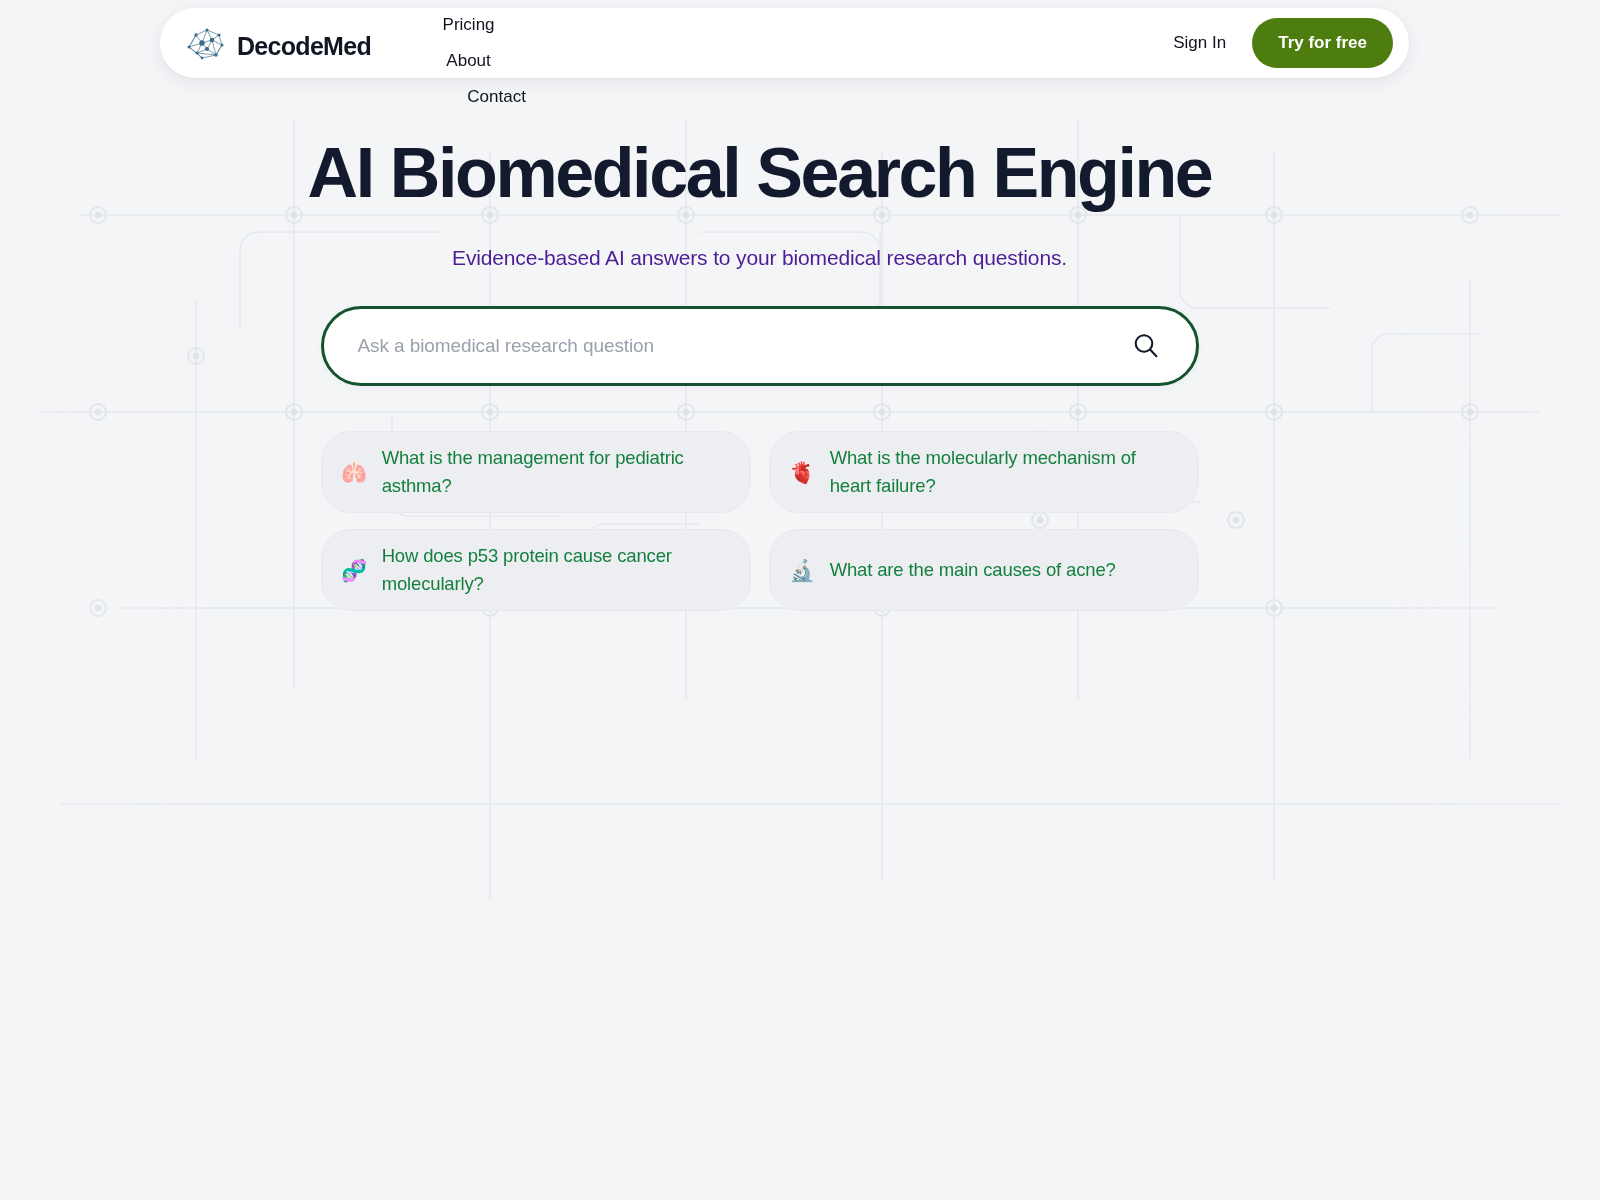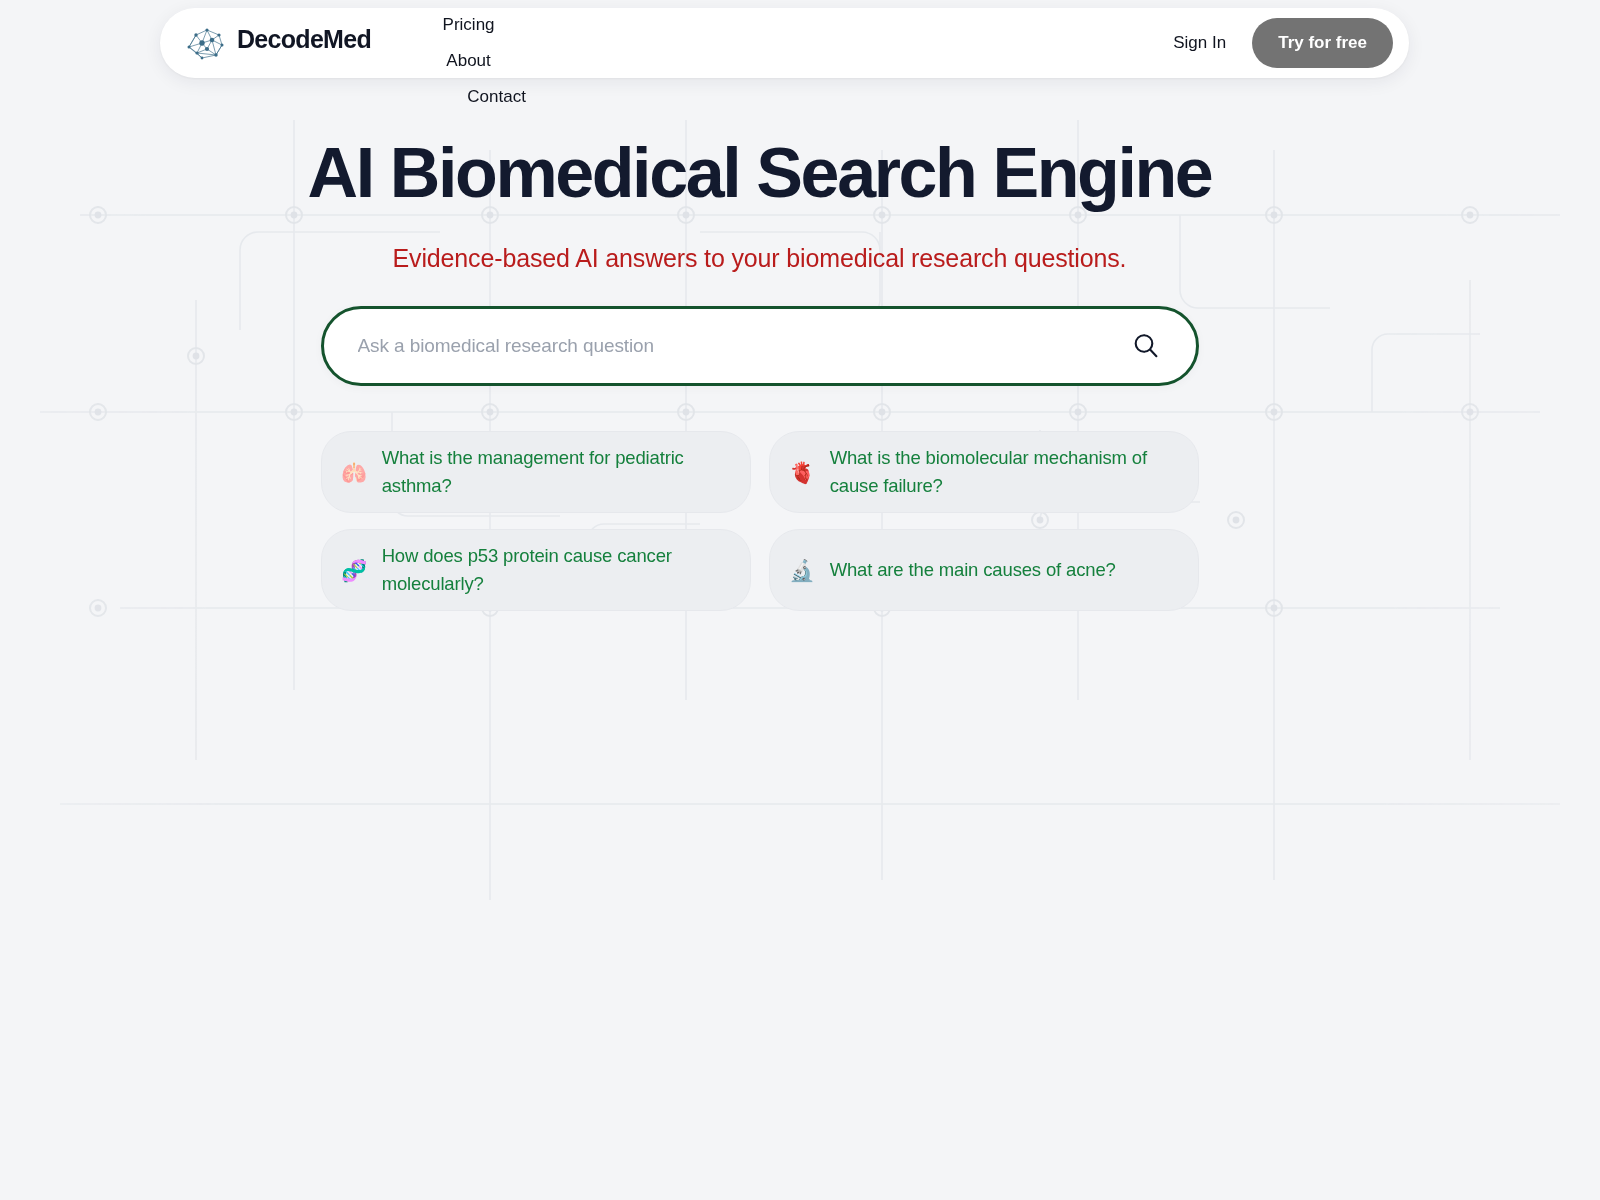--- a/index.html
+++ b/index.html
@@ -39,21 +39,21 @@
     border-radius: 38px;
     box-shadow: 0 4px 18px rgba(23, 29, 56, 0.07),
                 0 1px 3px rgba(23, 29, 56, 0.05);
     display: flex;
     align-items: center;
     z-index: 10;
   }
 
   .brand {
     display: flex;
-    align-items: flex-start;
+    align-items: flex-end;
     gap: 11px;
     margin-left: 24px;
     cursor: pointer;
   }
   .brand-mark { width: 42px; height: 36px; display: block; }
   .brand-name {
     font-size: 25px;
     font-weight: bold;
     letter-spacing: -0.7px;
     color: #111624;
@@ -86,21 +86,21 @@
     justify-content: center;
   }
   #sign-in-link {
     font-size: 17px;
     color: #10141f;
     text-decoration: none;
     white-space: nowrap;
     cursor: pointer;
   }
   #cta-button {
-    background: #737373;
+    background: #4d7c0f;
     color: #ffffff;
     border: none;
     border-radius: 30px;
     font-family: "Liberation Sans", sans-serif;
     font-size: 17px;
     font-weight: bold;
     padding: 15px 26px;
     cursor: pointer;
     white-space: nowrap;
   }
@@ -119,23 +119,23 @@
     margin-top: 131px;
     font-size: 70px;
     line-height: 84px;
     font-weight: bold;
     letter-spacing: -2.4px;
     color: #131a2e;
   }
 
   #hero-subtitle {
     margin-top: 28px;
-    font-size: 25px;
+    font-size: 21px;
     line-height: 30px;
-    color: #b91c1c;
+    color: #4c1d95;
     letter-spacing: -0.15px;
   }
 
   
   #search-wrap {
     margin: 33px auto 0;
     width: 878px;
     height: 80px;
     background: #ffffff;
     border: 3px solid #14532d;
@@ -353,21 +353,21 @@
 
   <div id="suggestions">
 
     <div class="chip">
       <span class="chip-emoji">🫁</span>
       <span class="chip-text">What is the management for pediatric asthma?</span>
     </div>
 
     <div class="chip">
       <span class="chip-emoji">🫀</span>
-      <span class="chip-text">What is the biomolecular mechanism of cause failure?</span>
+      <span class="chip-text">What is the molecularly mechanism of heart failure?</span>
     </div>
 
     <div class="chip">
       <span class="chip-emoji">🧬</span>
       <span class="chip-text">How does p53 protein cause cancer molecularly?</span>
     </div>
 
     <div class="chip">
       <span class="chip-emoji">🔬</span>
       <span class="chip-text">What are the main causes of acne?</span>

